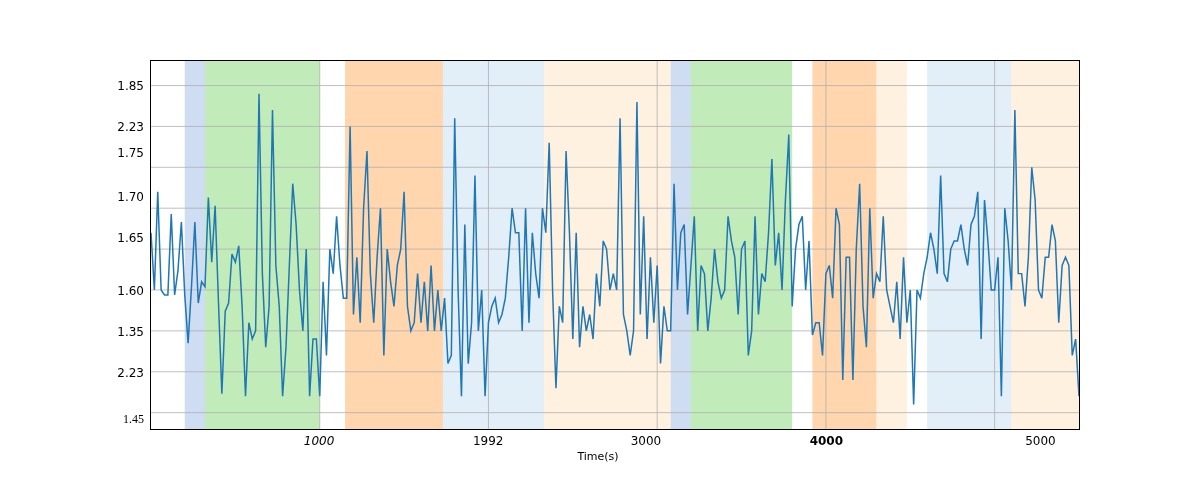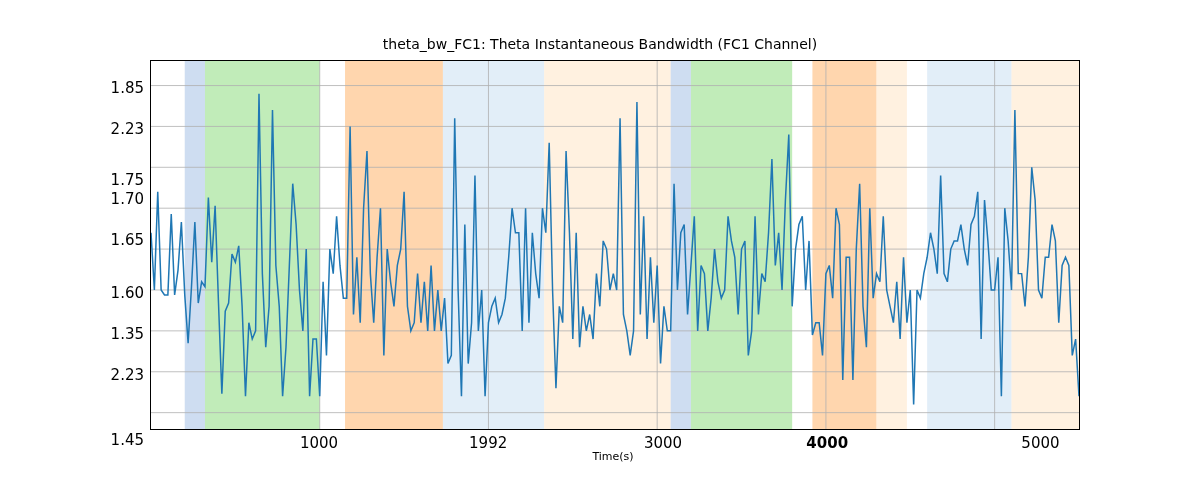--- a/index.html
+++ b/index.html
@@ -50,58 +50,57 @@
     width: 370px;
     height: 20px;
     transform: rotate(-90deg);
     transform-origin: left top;
     text-align: center;
     font-size: 11px;
     pointer-events: none;
   }
   .xlabel {
     position: absolute;
-    left: 148px;
+    left: 133px;
     top: 450px;
     width: 930px;
     text-align: center;
     font-size: 11px;
   }
   .ytick, .xtick {
     position: absolute;
-    font-size: 15px;
+    font-size: 12px;
     color: #000;
   }
   .ytick { right: 1056px; text-align: right; width: 40px; }
   .xtick { top: 434px; text-align: center; width: 40px; transform: translateX(-20px); }
   .grid line { stroke: #b0b0b0; stroke-width: 0.8; }
   .series path { fill: none; stroke: #1f77b4; stroke-width: 1.5; stroke-linejoin: miter; }
 </style>
 </head>
 <body>
 
 <div class="figure">
-  <div class="title">theta_bw_FC1: Theta Instantaneous Bandwidth (FC1 Channel)</div>
   <div class="ylabel">Hz</div>
 
   <div id="ytick-container">
-      <div class="ytick" style="top: 431px;">1.45</div>
+      <div class="ytick" style="top: 412px; font-family: Liberation Serif, serif;">1.45</div>
       <div class="ytick" style="top: 366.444px;">2.23</div>
       <div class="ytick" style="top: 325.333px;">1.35</div>
       <div class="ytick" style="top: 284.222px;">1.60</div>
       <div class="ytick" style="top: 231px;">1.65</div>
       <div class="ytick" style="top: 190px;">1.70</div>
-      <div class="ytick" style="top: 171px;">1.75</div>
+      <div class="ytick" style="top: 146px;">1.75</div>
       <div class="ytick" style="top: 119.778px;">2.23</div>
       <div class="ytick" style="top: 78.6667px;">1.85</div>
     </div>
   <div id="xtick-container">
-      <div class="xtick" style="left: 319.091px;">1000</div>
+      <div class="xtick" style="left: 319.091px; font-style: italic;">1000</div>
       <div class="xtick" style="left: 488.182px;">1992</div>
-      <div class="xtick" style="left: 663px;">3000</div>
+      <div class="xtick" style="left: 646px;">3000</div>
       <div class="xtick" style="left: 826.364px; font-weight: bold;">4000</div>
       <div class="xtick" style="left: 995.455px; margin-left: 45px;">5000</div>
     </div>
 
   <div class="axes">
     <svg id="plot-svg" viewBox="0 0 930 370" preserveAspectRatio="none">
       <g id="bg-regions">
           <rect x="33.81818181818181" y="0" width="20.290909090909096" height="370" fill="#aec7e8" fill-opacity="0.6"></rect>
           <rect x="54.10909090909091" y="0" width="114.98181818181818" height="370" fill="#98df8a" fill-opacity="0.6"></rect>
           <rect x="194.45454545454544" y="0" width="98.07272727272732" height="370" fill="#ffbb78" fill-opacity="0.6"></rect>

